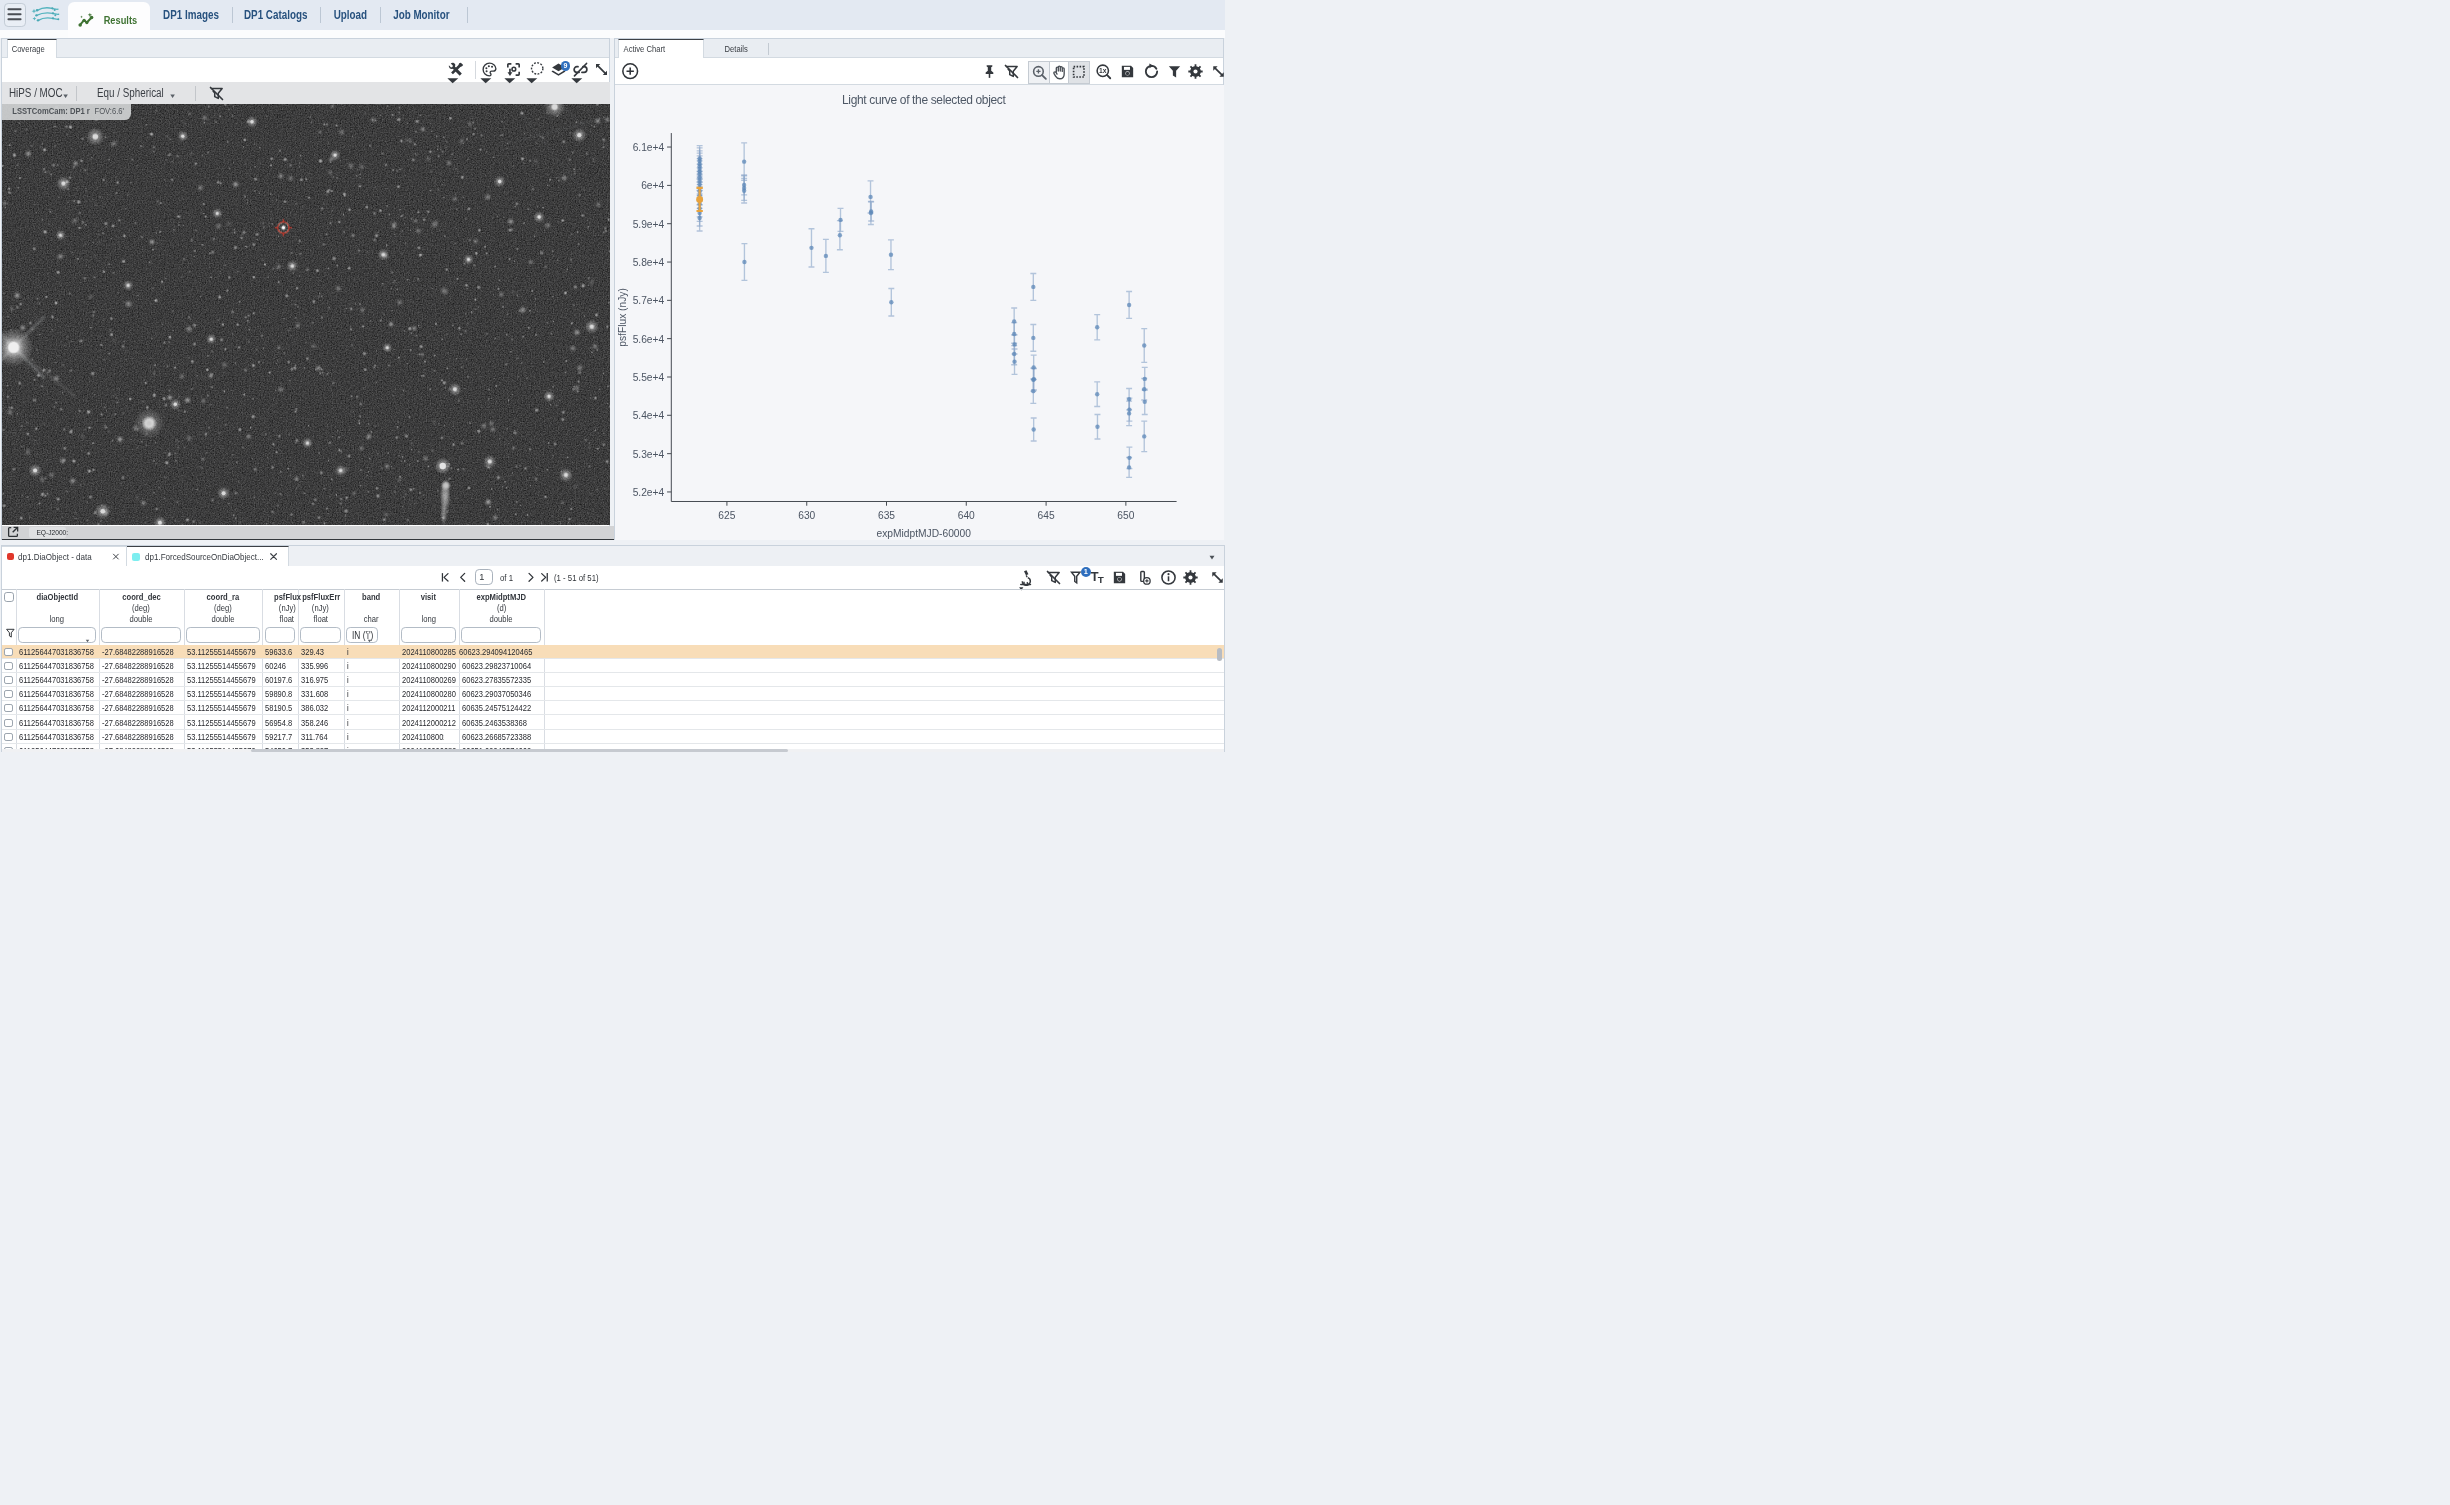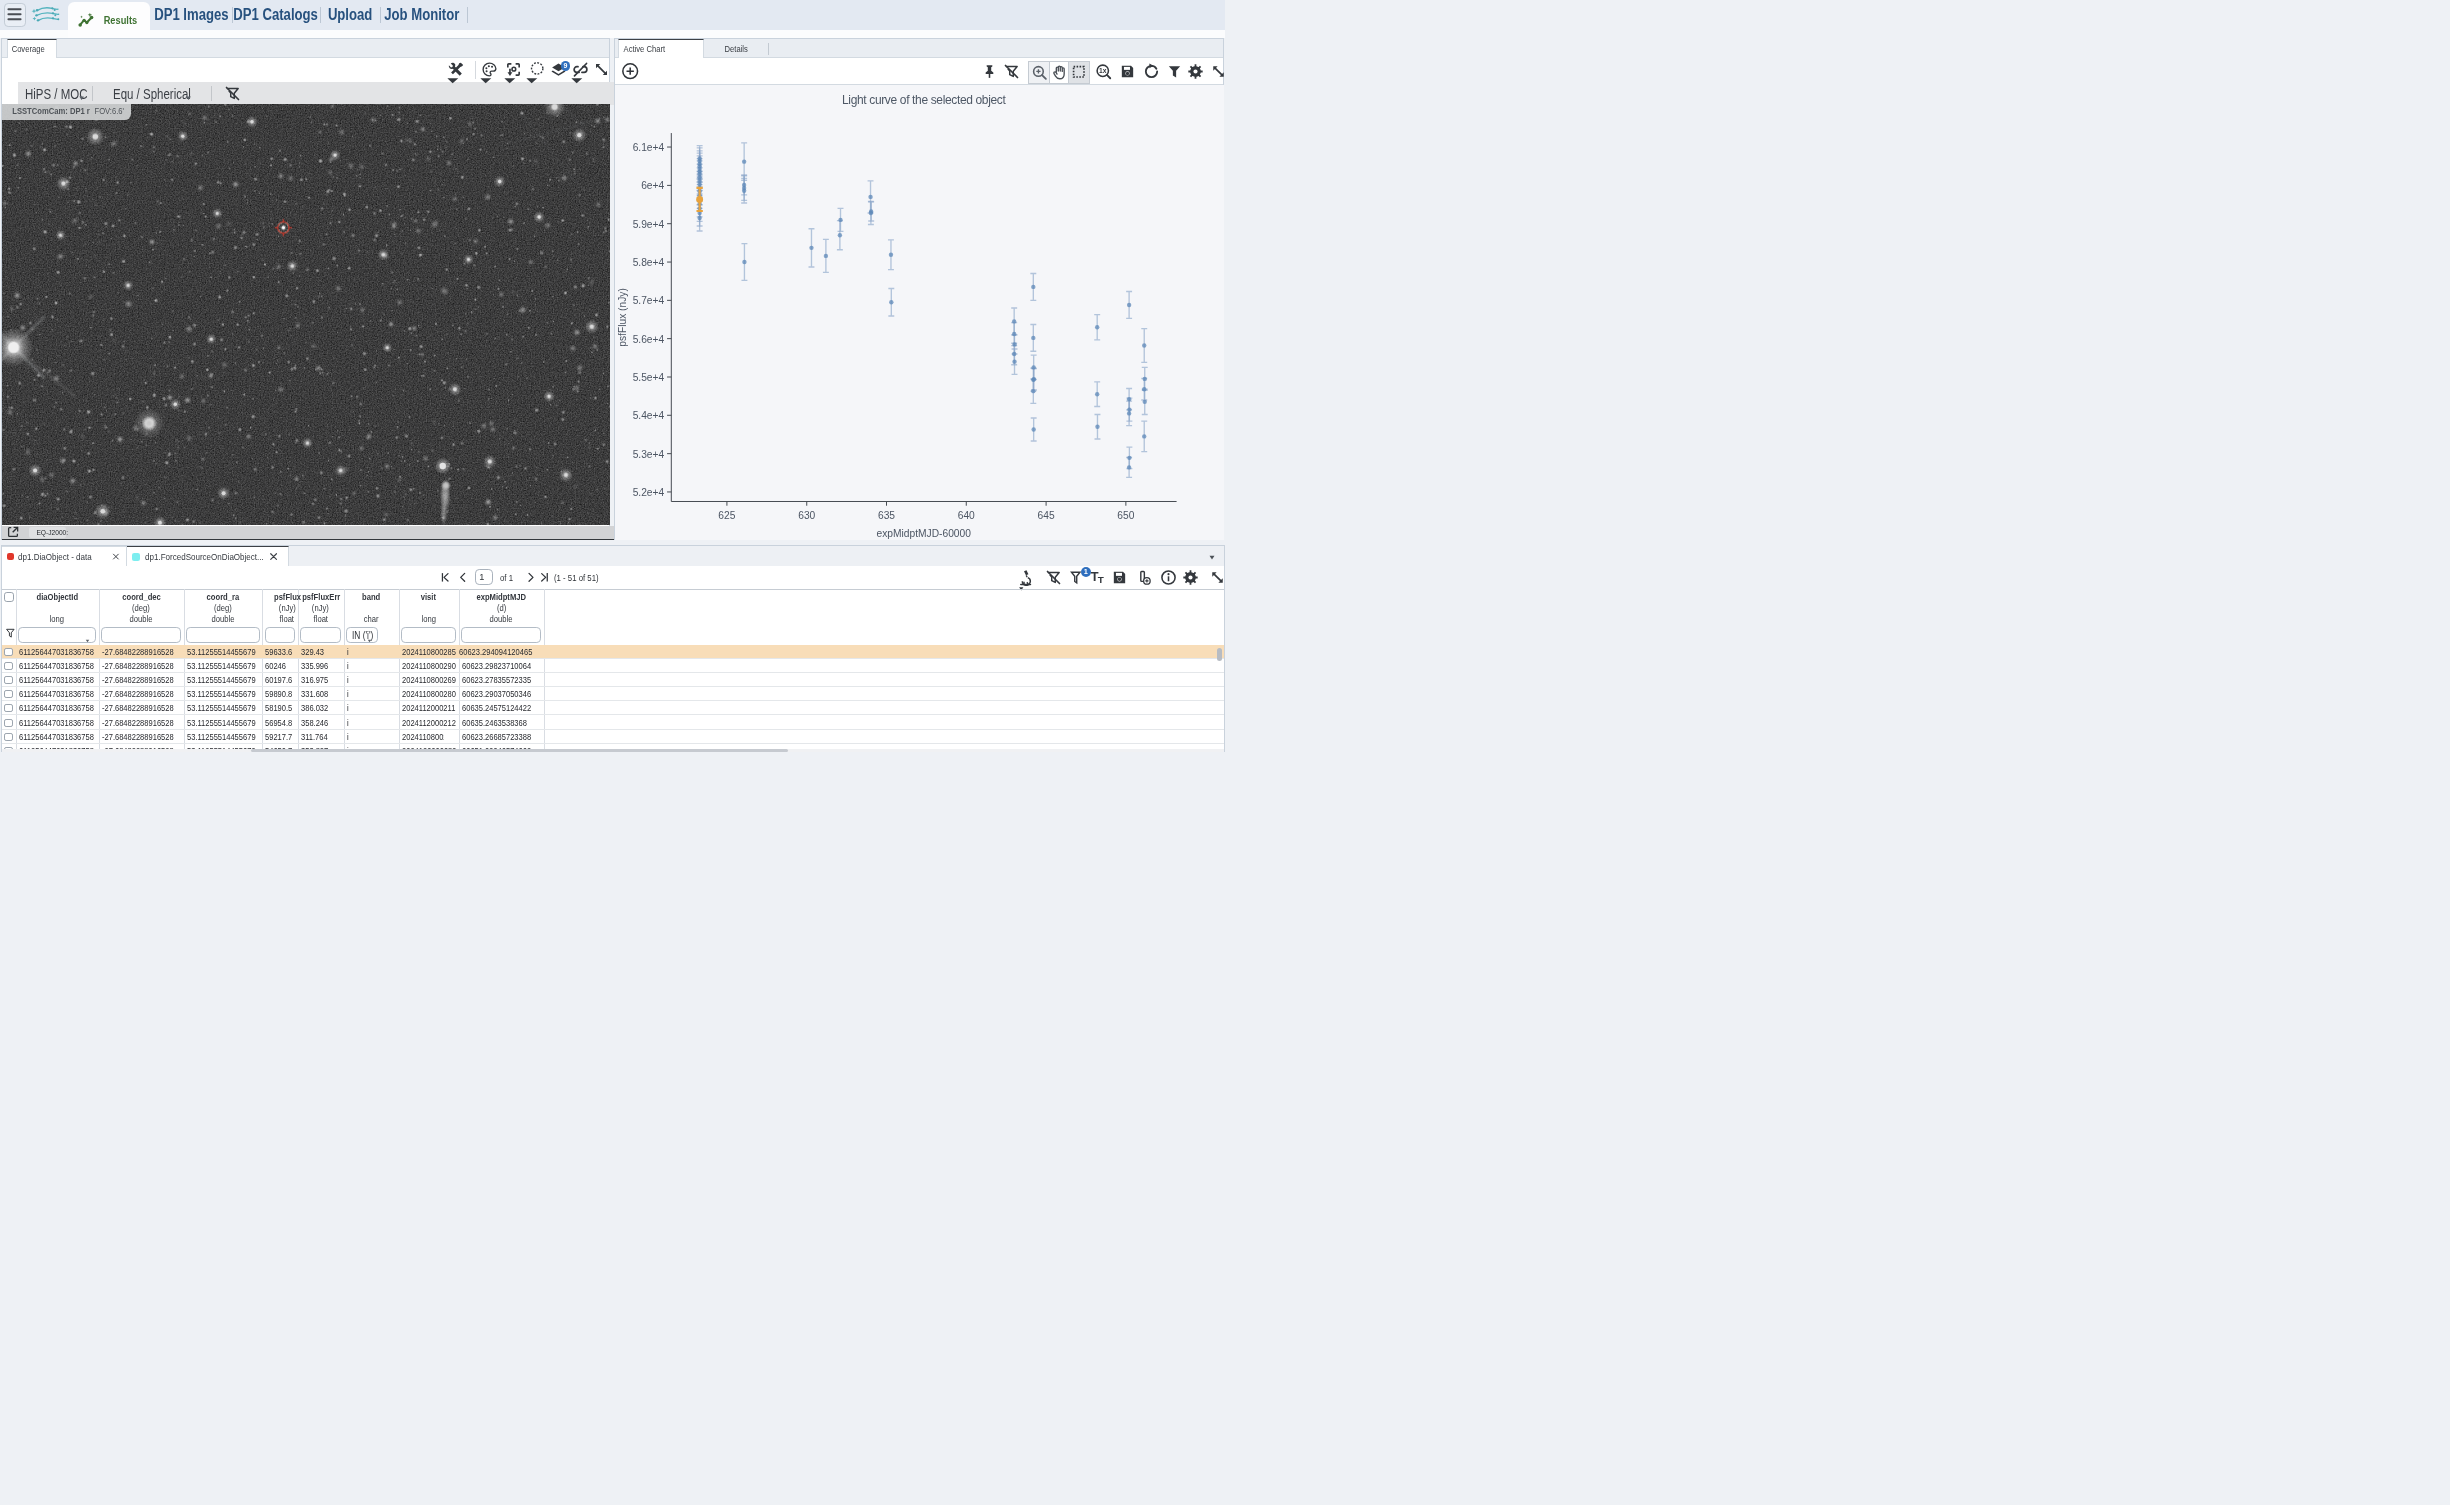--- a/index.html
+++ b/index.html
@@ -1,33 +1,33 @@
 <!DOCTYPE html>
 <html style="font-size:11.3px"><head><meta charset="utf-8"><style>
 *{margin:0;padding:0;box-sizing:border-box}
 html,body{width:1225px;height:753px;overflow:hidden}
 body{background:#eef1f5;font-family:"Liberation Sans",sans-serif;position:relative}
 .abs{position:absolute}
 #nav{left:0;top:0;width:1225px;height:30px;background:#e3e9f2}
 #navwhite{left:0;top:30px;width:1225px;height:8.1px;background:#fbfcfd}
-.navitem{position:absolute;top:0;height:23px;line-height:30px;font-size:16px;font-weight:600;color:#27517e;text-align:center}
+.navitem{position:absolute;top:0;height:23px;line-height:30px;font-size:12px;font-weight:600;color:#27517e;text-align:center}
 .navsep{position:absolute;top:7px;height:15.6px;width:0.7px;background:#bcc7d4}
 #hamb{left:3.5px;top:2.8px;width:22px;height:24px;border:0.7px solid #c3ccd6;border-radius:4.2px;background:#e9eef5;display:flex;align-items:center;justify-content:center}
 #restab{left:68px;top:1.8px;width:82px;height:36px;background:#fdfdfe;border-radius:6.4px 6.4px 0 0;display:flex;align-items:center;justify-content:center;gap:5.7px}
 #restab span{color:#3f7333;font-size:11.3px;font-weight:600}
 .panel{position:absolute;background:#fff;border:0.7px solid #c9d2dc}
 #lpanel{left:0.7px;top:38px;width:609px;height:502px;border-bottom:none}
 #rpanel{left:614px;top:38px;width:610px;height:502px}
 .tabstrip{position:absolute;left:0;top:0;width:100%;height:19px;background:#e9edf2;border-bottom:0.7px solid #d3dae1}
 .ptab{position:absolute;top:0;height:19px;background:#fff;border-top:1.8px solid #3c4045;border-left:0.7px solid #d3dae1;border-right:0.7px solid #d3dae1;display:flex;align-items:center;font-size:9.3px;color:#383c42}
 .ptab2{position:absolute;top:0;height:19px;display:flex;align-items:center;justify-content:center;font-size:9.3px;color:#383c42}
 .toolrow{position:absolute;left:0;width:100%;background:#fff}
 .icon{position:absolute}
 .icon svg{display:block}
-#hipsbar{left:16px;top:43px;width:608px;height:22.6px;background:#e3e4e6;font-size:14px;color:#3a3e44}
+#hipsbar{left:0;top:43px;width:608px;height:22.6px;background:#e3e4e6;font-size:12px;color:#3a3e44}
 #star{left:0;top:65px;width:608px;height:421px;background:#000}
 #imglabel{left:0;top:65px;background:rgba(208,210,212,0.92);border-radius:0 0 6.4px 0;height:15.6px;line-height:15.6px;padding:0;width:129px;text-indent:2.8px;font-size:9.3px;color:#17191c;white-space:nowrap;overflow:hidden}
 #imglabel b{font-weight:600}
 #imglabel span{color:#4e5358;margin-left:5.7px}
 #imgfoot{left:0;top:487px;width:728px;height:13.8px;background:#d2d3d5;border-bottom:1.4px solid #33373b}
 #eqchip{position:absolute;left:27px;top:0.7px;height:11.7px;line-height:11.7px;background:#e0e1e3;border-radius:2.1px;padding:0;width:37px;text-indent:4.2px;font-size:8.1px;color:#25282c;overflow:visible;white-space:nowrap}
 #clicklock{position:absolute;right:0.7px;top:0;height:13.8px;display:flex;align-items:center;gap:4.2px;font-size:9.8px;color:#2b2e33}
 #toggle{width:19px;height:9.5px;border-radius:5px;background:#6e757c;position:relative}
 #toggle i{position:absolute;left:1.1px;top:1.1px;width:7.4px;height:7.4px;border-radius:50%;background:#fff}
 #chartarea{position:absolute;left:0;top:46px;width:609px;height:455px;background:#f5f6f9}

